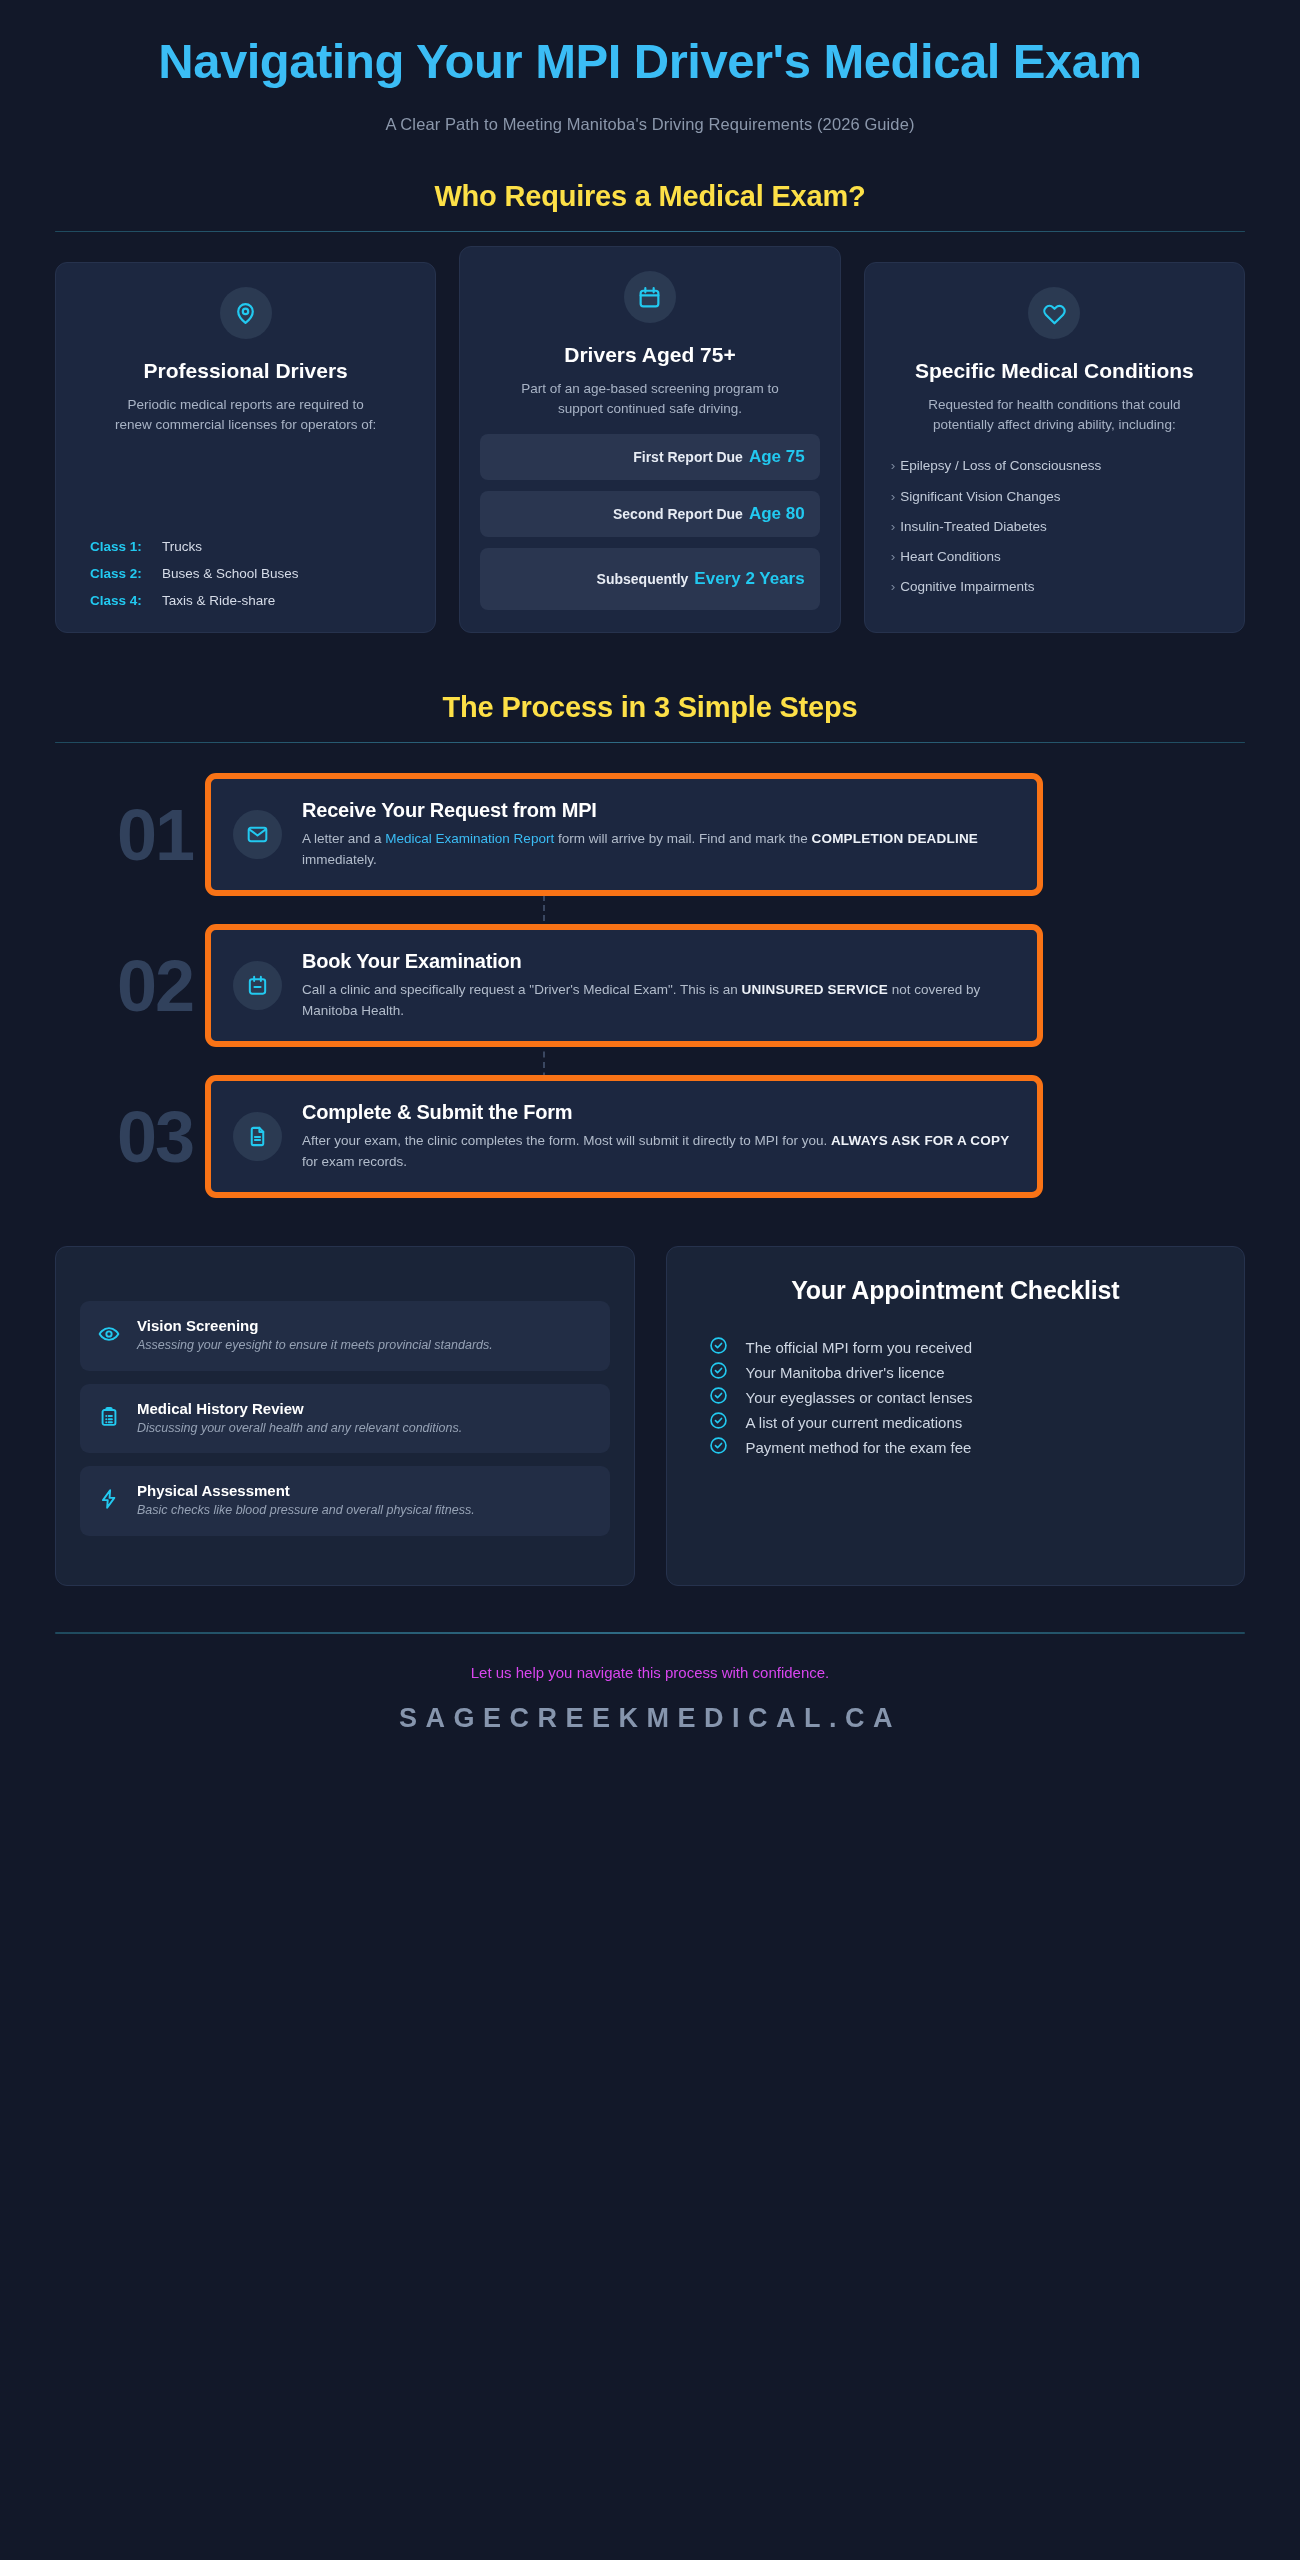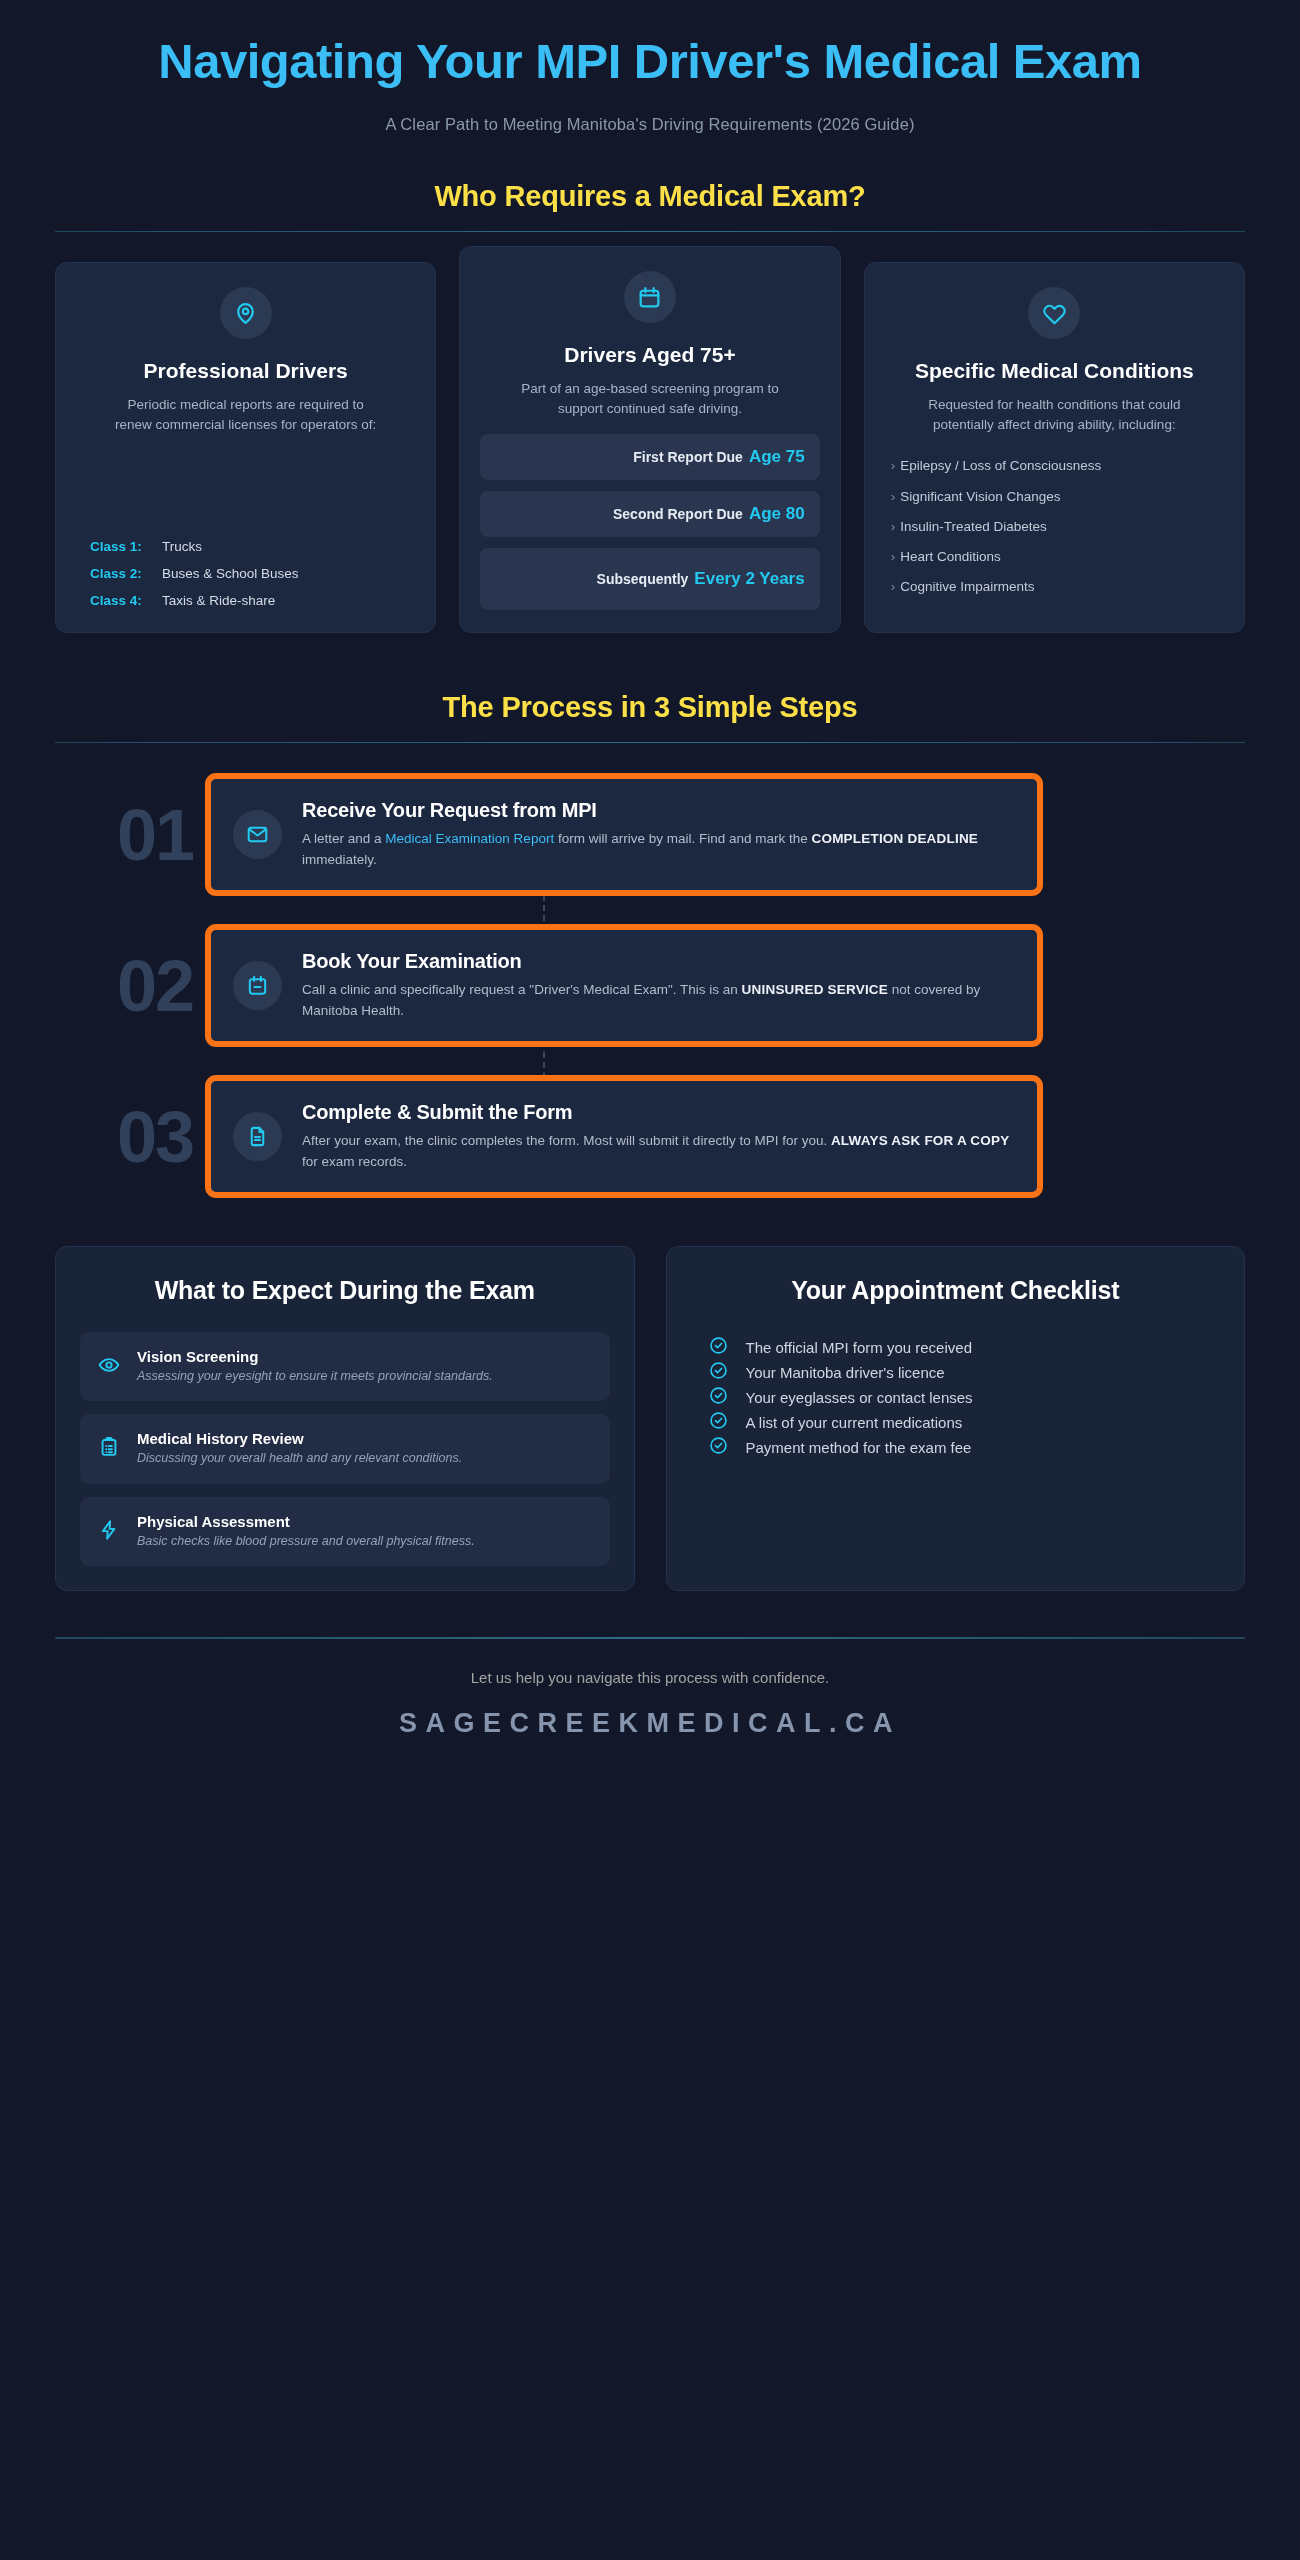--- a/index.html
+++ b/index.html
@@ -212,21 +212,21 @@
   .check-item svg { width: 19px; height: 19px; stroke: #22c9f0; fill: none; stroke-width: 2.1; stroke-linecap: round; stroke-linejoin: round; flex: none; }
   .check-text { font-size: 15px; color: #cfd7e3; }
 
   
   .footer { margin-top: 46px; }
   .footer-rule {
     height: 1.5px;
     background: linear-gradient(90deg, #1f4a5e 0%, #2f6c86 50%, #1f4a5e 100%);
     border-radius: 2px;
   }
-  .footer-line { margin-top: 30px; text-align: center; font-size: 15px; color: #a3a3a3; }
+  .footer-line { margin-top: 30px; text-align: center; font-size: 15px; color: #d946ef; }
   .footer-brand {
     margin-top: 22px;
     text-align: center;
     font-size: 27px;
     font-weight: 700;
     color: #8695ad;
     letter-spacing: 8.5px;
   }
 </style>
 </head>
@@ -370,21 +370,20 @@
           <div class="step-title">Complete &amp; Submit the Form</div>
           <div class="step-text"><span>After your exam, the clinic completes the form. Most will submit it directly to MPI for you. </span><b>ALWAYS ASK FOR A COPY</b><span> for exam records.</span></div>
         </div>
       </div>
     </div>
   </div>
 
   <div class="bottom-grid">
 
     <div class="panel">
-      <div class="panel-title">What to Expect During the Exam</div>
       <div class="expect-list">
 
         <div class="expect-item">
           <span>
             <svg viewBox="0 0 24 24">
                 <path d="M1.8 12S5.3 5.6 12 5.6 22.2 12 22.2 12 18.7 18.4 12 18.4 1.8 12 1.8 12z"></path>
                 <circle cx="12" cy="12" r="2.9"></circle>
               </svg>
           </span>
           <span>

